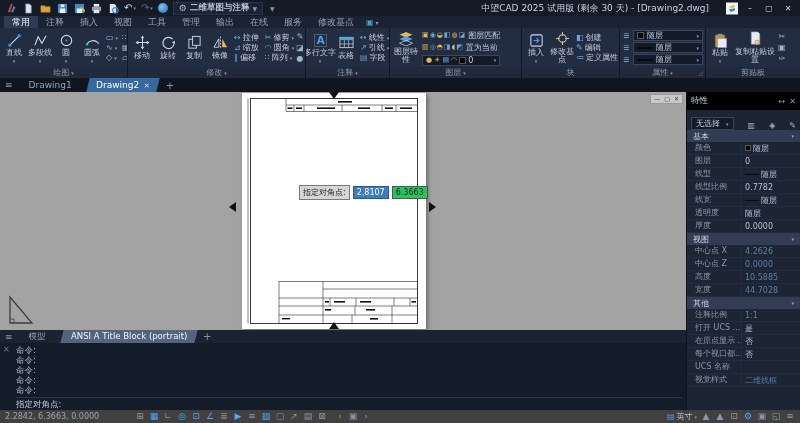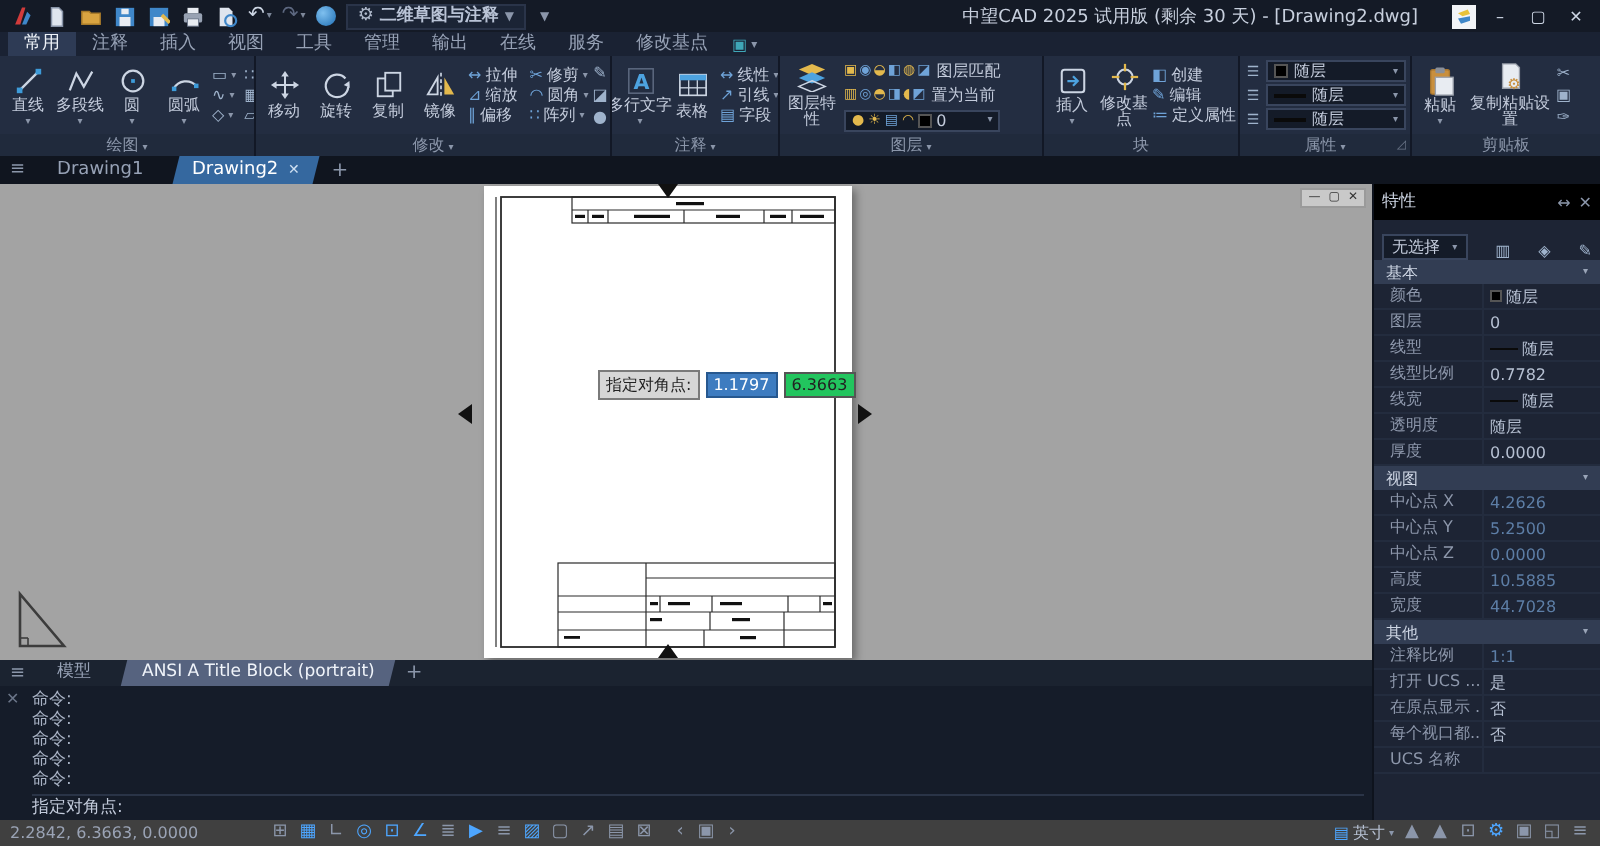--- a/index.html
+++ b/index.html
@@ -670,21 +670,21 @@
             </g>
           </svg>
         </div>
         <span class="tri down" style="left:329px;top:0"></span>
         <span class="tri up" style="left:329px;top:230px"></span>
         <span class="tri left" style="left:229px;top:110px"></span>
         <span class="tri right" style="left:429px;top:110px"></span>
 
         <div class="dyn-tip">
           <span class="tipbox">指定对角点:</span>
-          <span class="tipval sel">1.1797</span>
+          <span class="tipval sel">2.8107</span>
           <span class="tipval">6.3663</span>
         </div>
 
         <div class="cwc">
           <span>—</span>
           <span>▢</span>
           <span>✕</span>
         </div>
 
         <svg class="ucs" width="28" height="32" viewBox="0 0 28 32">
@@ -784,26 +784,20 @@
           <span>视图</span>
           <i class="dv">▾</i>
         </div>
       <div class="prow dim">
           <span class="plbl">中心点 X</span>
           <span class="pval">
             <span>4.2626</span>
           </span>
         </div>
         <div class="prow dim">
-          <span class="plbl">中心点 Y</span>
-          <span class="pval">
-            <span>5.2500</span>
-          </span>
-        </div>
-        <div class="prow dim">
           <span class="plbl">中心点 Z</span>
           <span class="pval">
             <span>0.0000</span>
           </span>
         </div>
         <div class="prow dim">
           <span class="plbl">高度</span>
           <span class="pval">
             <span>10.5885</span>
           </span>
@@ -840,20 +834,26 @@
         <div class="prow">
           <span class="plbl">每个视口都...</span>
           <span class="pval">
             <span>否</span>
           </span>
         </div>
         <div class="prow">
           <span class="plbl">UCS 名称</span>
           <span class="pval">
             <span></span>
+          </span>
+        </div>
+        <div class="prow dim">
+          <span class="plbl">视觉样式</span>
+          <span class="pval">
+            <span>二维线框</span>
           </span>
         </div>
     </div>
   </div>
 
   <div class="statusbar">
     <span class="coords">2.2842, 6.3663, 0.0000</span>
     <div class="toggles">
       <span class="tg">⊞</span>
         <span class="tg active">▦</span>

